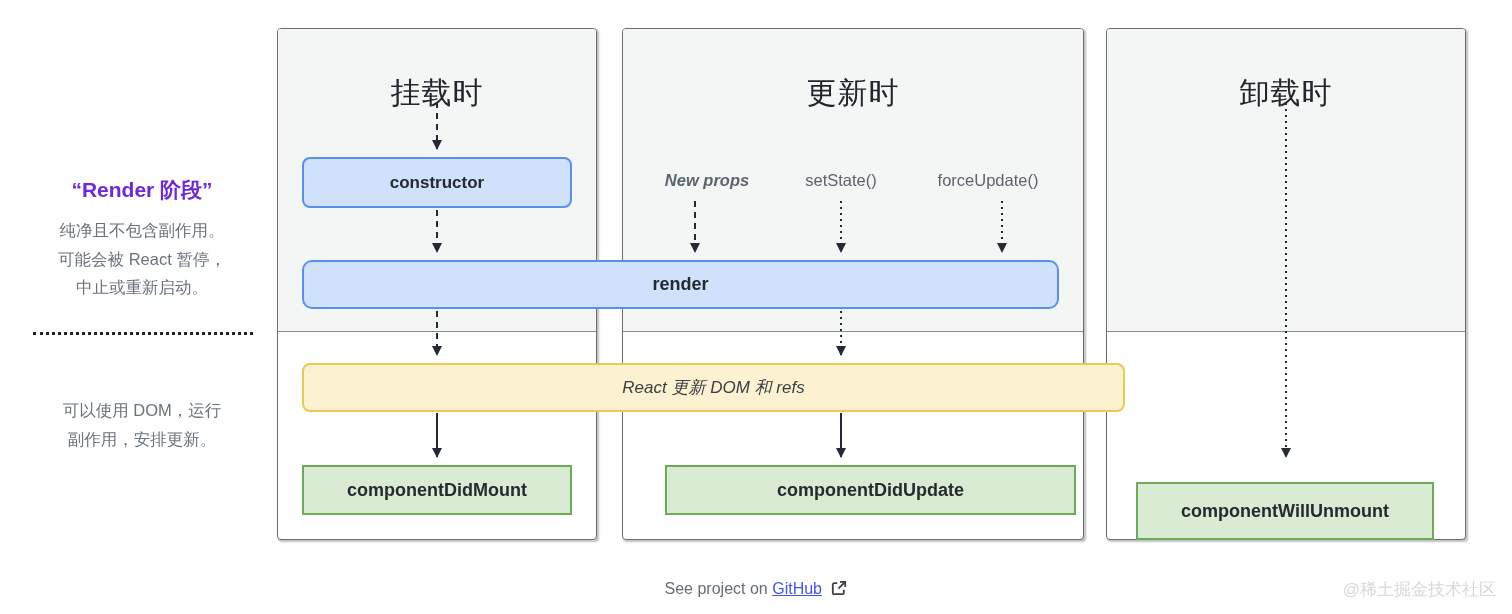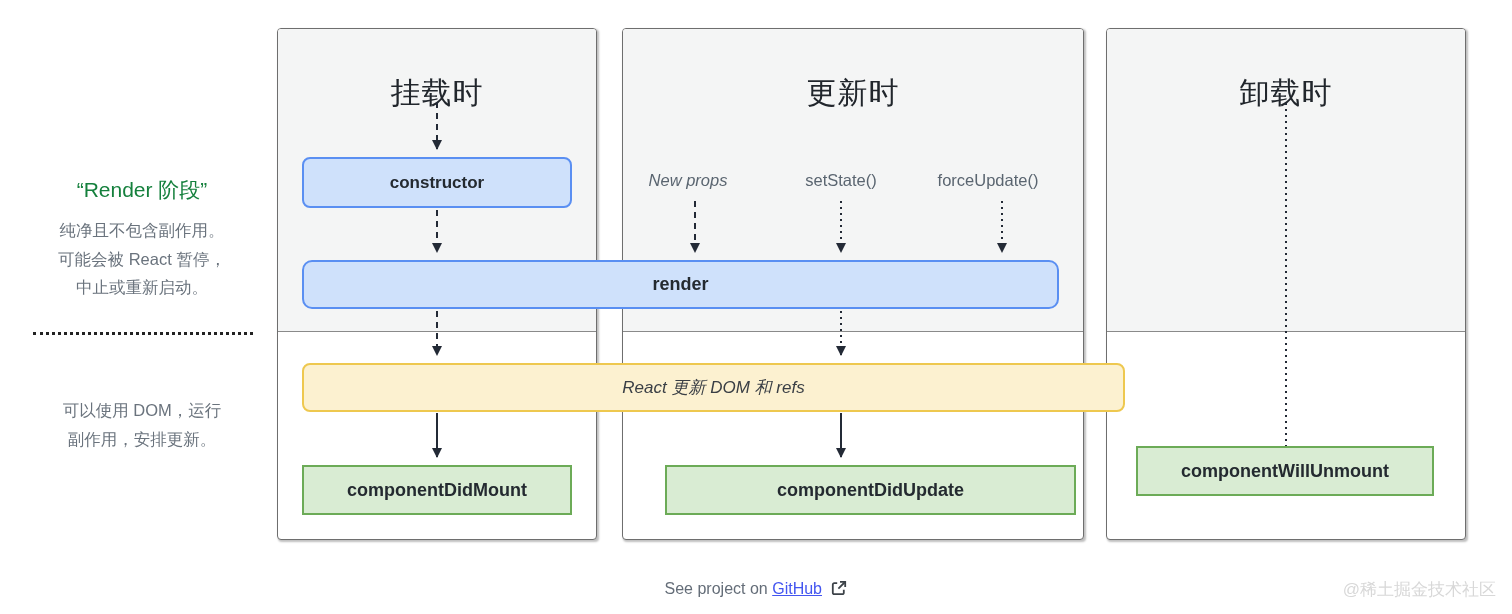--- a/index.html
+++ b/index.html
@@ -34,32 +34,32 @@
   .box.green{background:var(--green-fill);border:2px solid var(--green-border);border-radius:0;}
   .bold{font-weight:bold;}
   .semibold{font-weight:600;border-radius:10px;}
   .italic{font-style:italic;}
 
   .box-constructor{left:302px;top:157px;width:270px;height:51px;}
   .box-render{left:302px;top:260px;width:757px;height:49px;}
   .box-react-updates{left:302px;top:363px;width:823px;height:49px;font-size:17px;color:#3a3f45;}
   .box-did-mount{left:302px;top:465px;width:270px;height:50px;}
   .box-did-update{left:665px;top:465px;width:411px;height:50px;}
-  .box-will-unmount{left:1136px;top:446px;width:298px;height:50px;}
+  .box-will-unmount{left:1136px;top:482px;width:298px;height:58px;}
 
   
   .trigger{position:absolute;top:171px;width:160px;text-align:center;
            font-size:16.5px;color:#5a6570;z-index:4;}
-  .trigger-new-props{left:608px;font-style:italic;}
+  .trigger-new-props{left:627px;font-style:italic;font-weight:bold;}
   .trigger-set-state{left:761px;}
   .trigger-force-update{left:908px;}
 
   
   .legend{position:absolute;left:12px;width:260px;text-align:center;}
-  .legend-title{font-size:21px;color:#15803d;margin:0 0 12px 0;font-weight:400;}
+  .legend-title{font-size:21px;color:#6d28d9;margin:0 0 12px 0;font-weight:700;}
   .legend-line{font-size:16.5px;color:var(--muted);line-height:28.5px;}
   .legend-render{top:176px;}
   .legend-commit{top:396px;}
   .legend-divider{position:absolute;left:33px;top:332px;width:220px;height:0;
                   border-top:3px dotted #222;}
 
   
   svg.arrows{position:absolute;left:0;top:0;z-index:3;pointer-events:none;}
 
   

